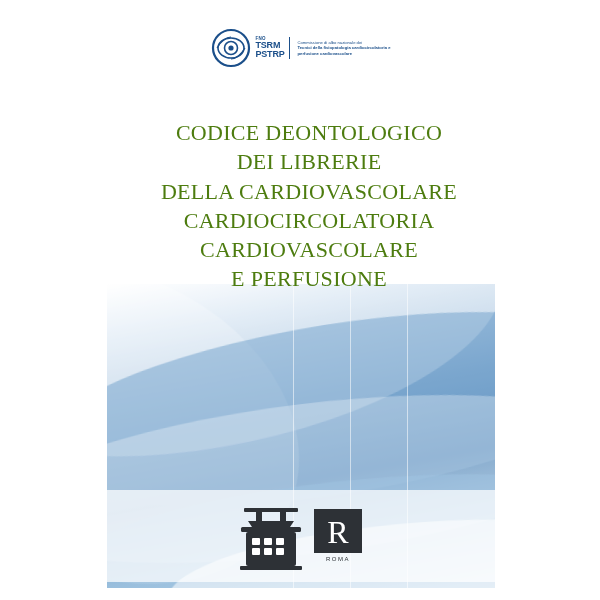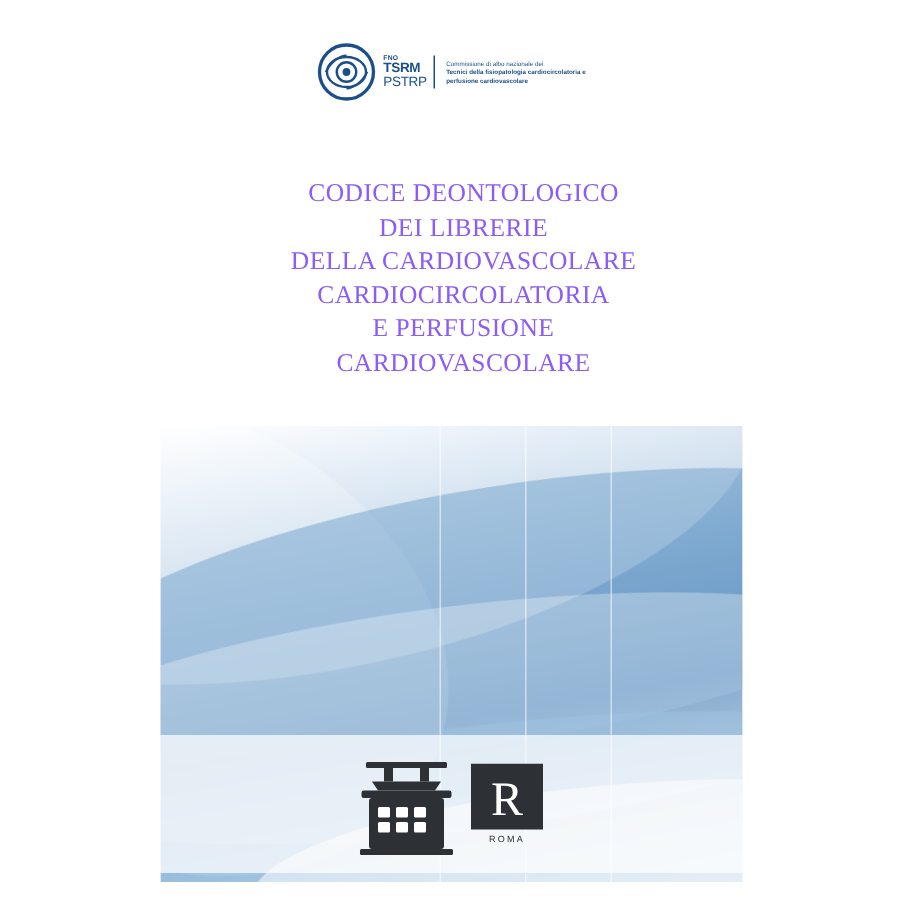--- a/index.html
+++ b/index.html
@@ -131,21 +131,21 @@
   }
   .logo-acronyms .tsrm {
     font-size: 9px;
     color: #1b4f8a;
     font-weight: bold;
     letter-spacing: -0.2px;
   }
   .logo-acronyms .pstrp {
     font-size: 9px;
     color: #1b4f8a;
-    font-weight: normal;
+    font-weight: bold;
     letter-spacing: -0.2px;
   }
   .logo-text {
     display: flex;
     flex-direction: column;
     justify-content: center;
     padding-left: 4px;
     line-height: 1.25;
   }
   .logo-text span {
@@ -157,23 +157,23 @@
     font-weight: bold;
   }
 
   
   .title {
     position: absolute;
     left: 24px;
     right: 8px;
     top: 106px;
     text-align: center;
-    color: #8b5cf6;
+    color: #4d7c0f;
     font-family: "Liberation Serif", serif;
-    font-size: 17px;
+    font-size: 22px;
     letter-spacing: 0.3px;
     line-height: 1.33;
     font-weight: normal;
   }
   .title .line {
     display: block;
     white-space: nowrap;
   }
 
   
@@ -257,22 +257,22 @@
           <span class="bold">perfusione cardiovascolare</span>
         </div>
       </div>
     </div>
 
     <div class="title">
       <span class="line">CODICE DEONTOLOGICO</span>
       <span class="line">DEI LIBRERIE</span>
       <span class="line">DELLA CARDIOVASCOLARE</span>
       <span class="line">CARDIOCIRCOLATORIA</span>
+      <span class="line">CARDIOVASCOLARE</span>
       <span class="line">E PERFUSIONE</span>
-      <span class="line">CARDIOVASCOLARE</span>
     </div>
   </div>
 
   <div class="watermark">
     <svg class="wm-icon" viewBox="0 0 66 70">
       <g fill="#2d3136">
         <rect x="6" y="7" width="54" height="4" rx="1"></rect>
         <rect x="18" y="11" width="6" height="9"></rect>
         <rect x="42" y="11" width="6" height="9"></rect>
         <path d="M10 20 h46 l-4 6 h-38 z"></path>

